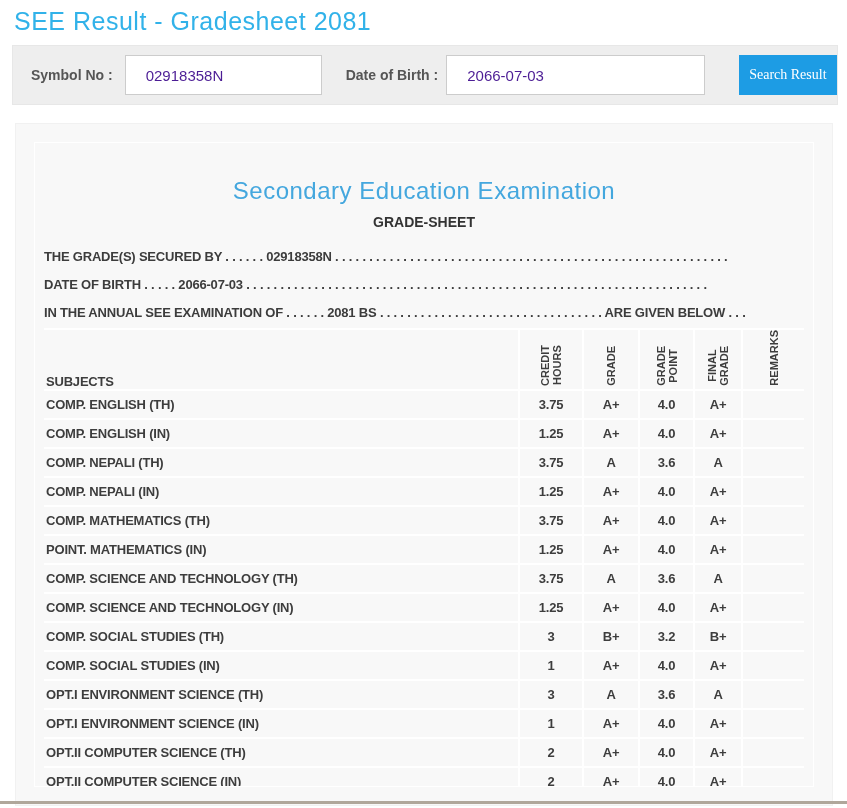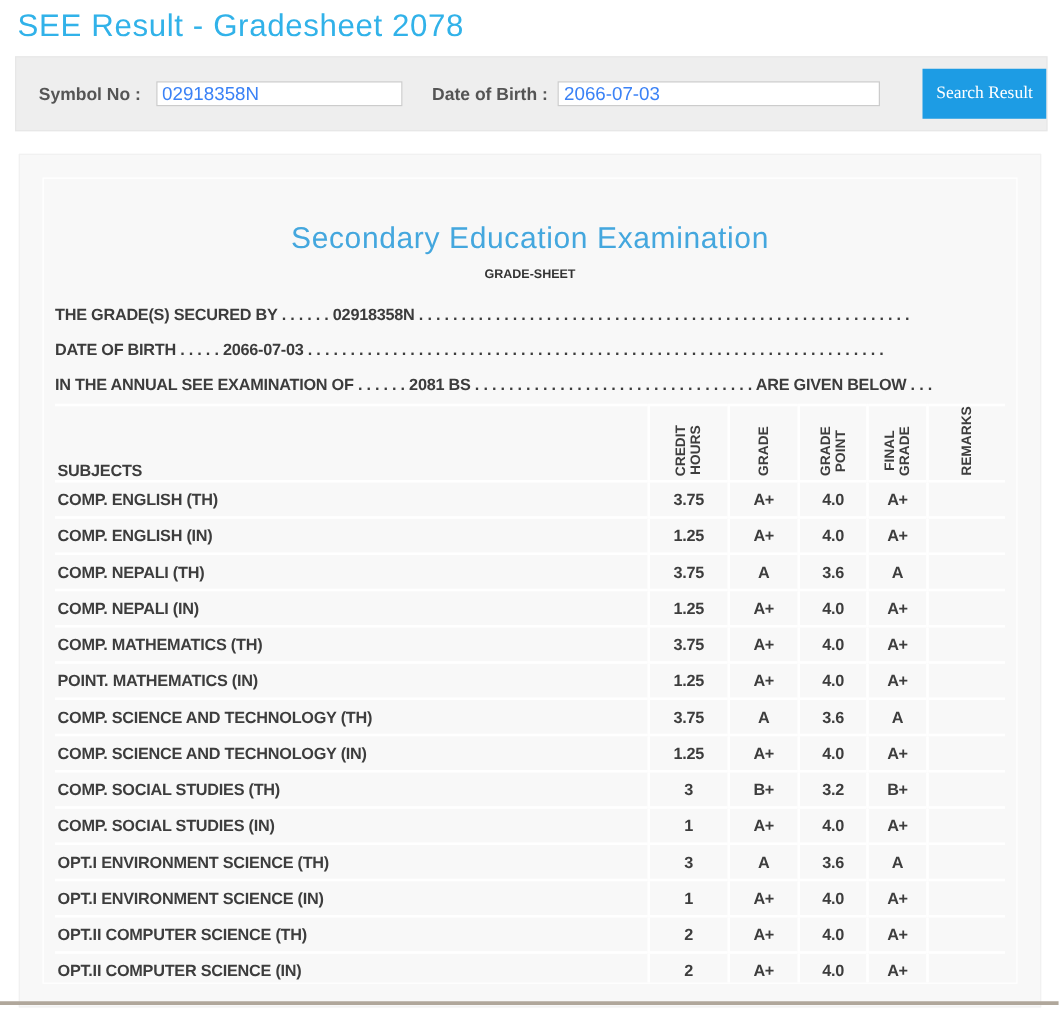--- a/index.html
+++ b/index.html
@@ -15,23 +15,23 @@
     color: #31b2e9;
   }
   
   .form-bar {
     margin: 9px 0 0 12px; width: 826px; height: 60px;
     background: #eeeeee; border: 1px solid #e7e7e7;
     display: flex; align-items: center; padding-left: 18px;
   }
   .form-label { font-size: 14px; font-weight: 700; color: #555555; white-space: nowrap; text-align: center; }
   .form-input {
-    height: 20px; border: 1px solid #cccccc; background: #ffffff;
+    height: 40px; border: 1px solid #cccccc; background: #ffffff;
     font-family: "Liberation Sans", sans-serif;
-    font-size: 15px; color: #3b82f6; padding: 0 4px; outline: none;
+    font-size: 15px; color: #4c1d95; padding: 0 20px; outline: none;
   }
   #symbol-input { width: 197px; margin-left: 12px; }
   #dob-label { margin-left: 24px; }
   #dob-input { width: 273px; margin-left: 8px; }
   .search-btn {
     margin-left: 34px; width: 104px; height: 40px;
     background: #1d9ce4; color: #ffffff; border: none;
     font-family: Liberation Serif, serif;
     font-size: 14px; cursor: pointer;
   }
@@ -44,21 +44,21 @@
     border: 1px solid #ffffff; height: 100%; padding: 0 9px;
     overflow: hidden;
   }
   .sheet-heading {
     margin: 34px 0 0 0; text-align: center;
     font-size: 24px; font-weight: 400; letter-spacing: 0.5px;
     color: #44a7de;
   }
   .sheet-subheading {
     margin: 9px 0 0 0; text-align: center;
-    font-size: 10px; font-weight: 700; color: #333333;
+    font-size: 14px; font-weight: 700; color: #333333;
   }
   .dotted-lines { margin-top: 13px; }
   .dotted-line {
     line-height: 28px; height: 28px;
     font-size: 13px; font-weight: 700; color: #3c3c3c;
     white-space: nowrap; overflow: hidden; letter-spacing: -0.2px;
   }
   
   table.grades {
     width: 100%; border-collapse: collapse; table-layout: fixed;
@@ -95,21 +95,21 @@
   }
   
   .bottom-bar {
     position: absolute; left: 0; top: 801px;
     width: 847px; height: 3px; background: #b0a79b;
   }
 </style>
 </head>
 <body>
 
-<h1 class="page-title">SEE Result - Gradesheet 2078</h1>
+<h1 class="page-title">SEE Result - Gradesheet 2081</h1>
 
 <div class="form-bar">
   <span class="form-label">Symbol No :</span>
   <input id="symbol-input" class="form-input" type="text" value="02918358N" style="">
   <span id="dob-label" class="form-label">Date of Birth :</span>
   <input id="dob-input" class="form-input" type="text" value="2066-07-03" style="">
   <button class="search-btn" type="button">Search Result</button>
 </div>
 
 <div class="panel">

